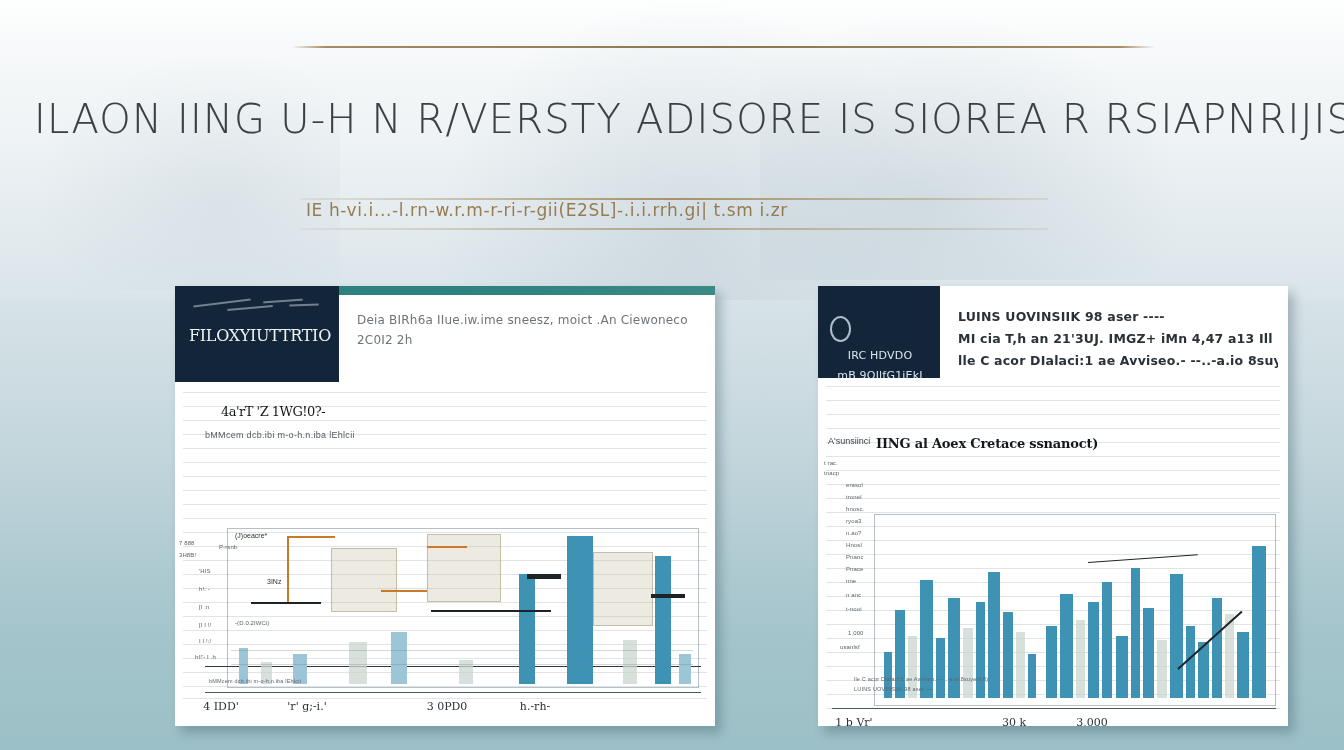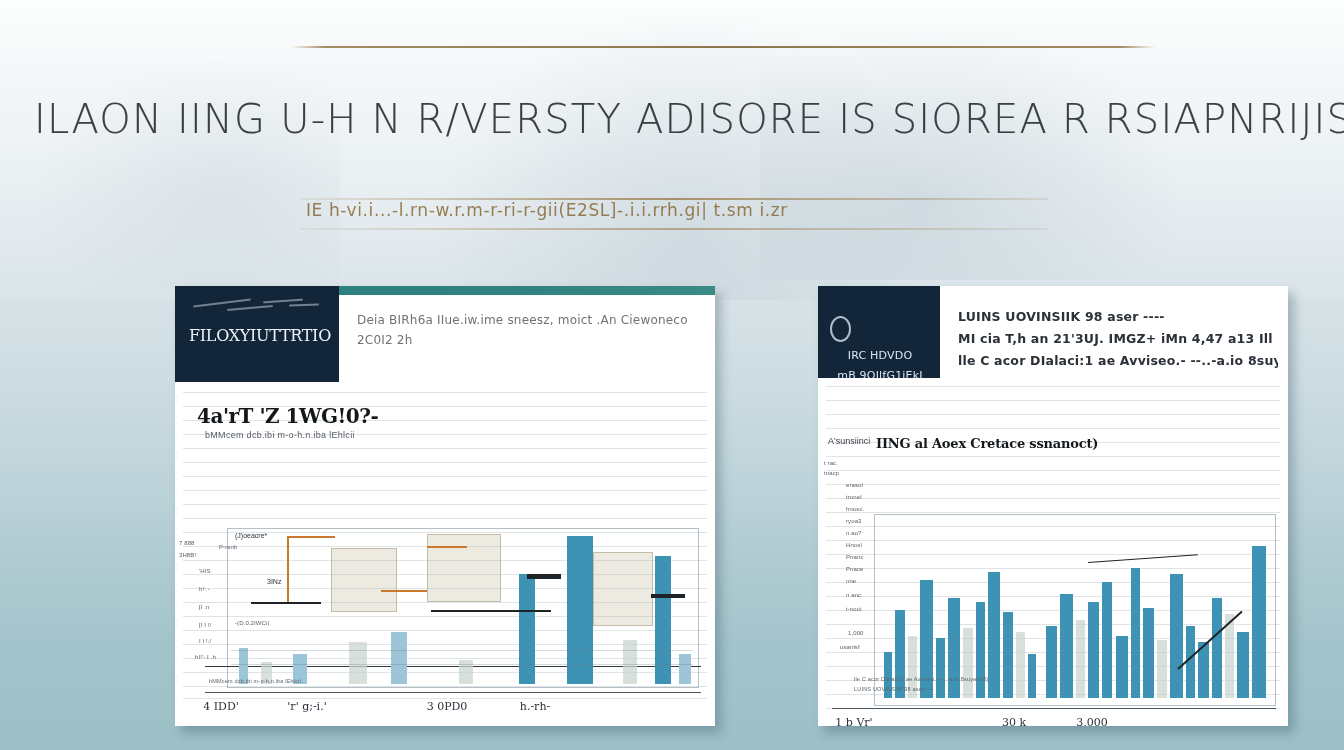--- a/index.html
+++ b/index.html
@@ -79,21 +79,21 @@
   
   .chart-body{position:absolute;left:0;background:#fff;overflow:hidden;}
   .panel-left .chart-body{top:96px;width:540px;height:344px;}
   .panel-right .chart-body{top:92px;width:470px;height:348px;}
 
   .hrules{position:absolute;inset:0;}
   .hrules i{position:absolute;left:8px;right:8px;height:1px;background:rgba(150,165,175,.30);}
 
   .chart-title{position:absolute;font-family:"DejaVu Serif",serif;color:#15181b;
     white-space:nowrap;overflow:hidden;}
-  .panel-left .chart-title{left:22px;top:22px;width:300px;font-size:20px;font-weight:700;
+  .panel-left .chart-title{left:46px;top:22px;width:300px;font-size:13px;font-weight:400;
     letter-spacing:-.5px;filter:blur(.2px);}
   .panel-left .chart-sub{position:absolute;left:30px;top:48px;width:260px;font-size:9px;
     color:#555b61;letter-spacing:.3px;white-space:nowrap;overflow:hidden;filter:blur(.3px);}
   .panel-right .chart-title{left:58px;top:58px;width:300px;font-size:13px;font-weight:700;
     letter-spacing:-.2px;filter:blur(.25px);}
   .panel-right .chart-title-pre{position:absolute;left:10px;top:58px;width:46px;font-size:9px;
     color:#3a4048;filter:blur(.4px);white-space:nowrap;overflow:hidden;}
 
   
   .plot{position:absolute;}

